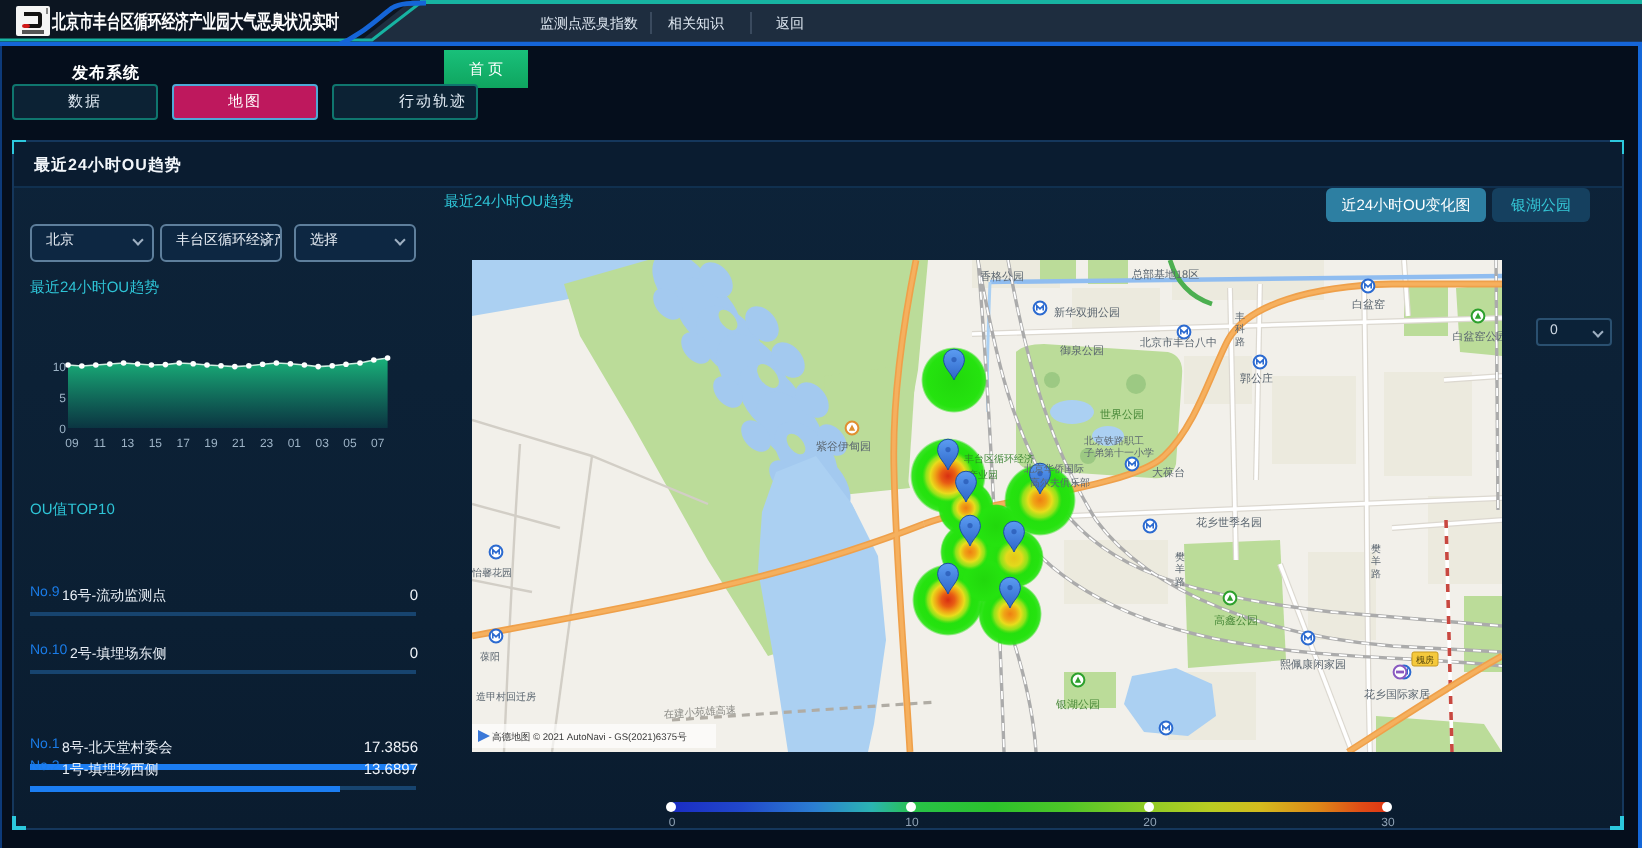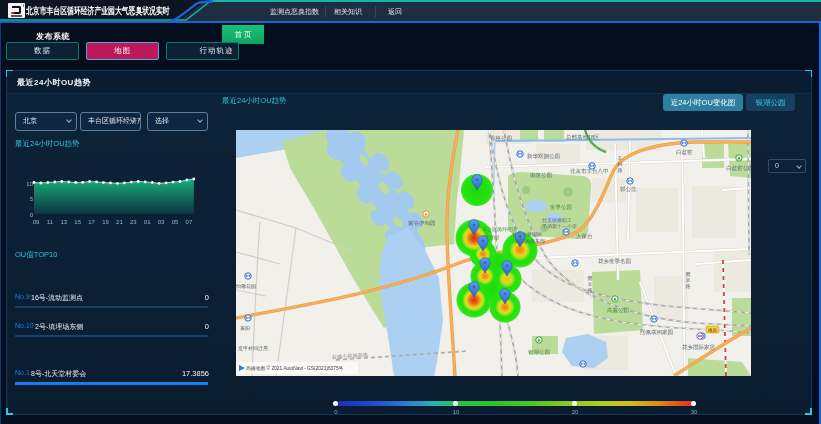--- a/index.html
+++ b/index.html
@@ -185,20 +185,27 @@
         <span class="vl">0</span>
         <span class="track"></span>
       </div>
     <div class="rowi" style="top:298px;">
         <span class="no">No.1</span>
         <span class="nm">8号-北天堂村委会</span>
         <span class="vl">17.3856</span>
         <span class="track"></span>
         <span class="fill" style="width:193px;"></span>
       </div>
+    <div class="rowi" style="top:309px;">
+        <span class="no">No.2</span>
+        <span class="nm">1号-填埋场西侧</span>
+        <span class="vl">13.6897</span>
+        <span class="track"></span>
+        <span class="fill" style="width:155px;"></span>
+      </div>
   </div>
 
   <div class="teal abs" style="left:222px; top:96px;">最近24小时OU趋势</div>
   <div id="btn-chg">近24小时OU变化图</div>
   <div id="btn-wx">银湖公园</div>
   <div id="mini-sel">0<span class="ar"></span></div>
 
   <div class="abs" style="left:236px; top:130px; width:515px; height:246px; background:#f2f0ea; overflow:hidden;">
     <svg width="515" height="246" viewBox="0 0 515 246" id="mapsvg">
 <defs>

